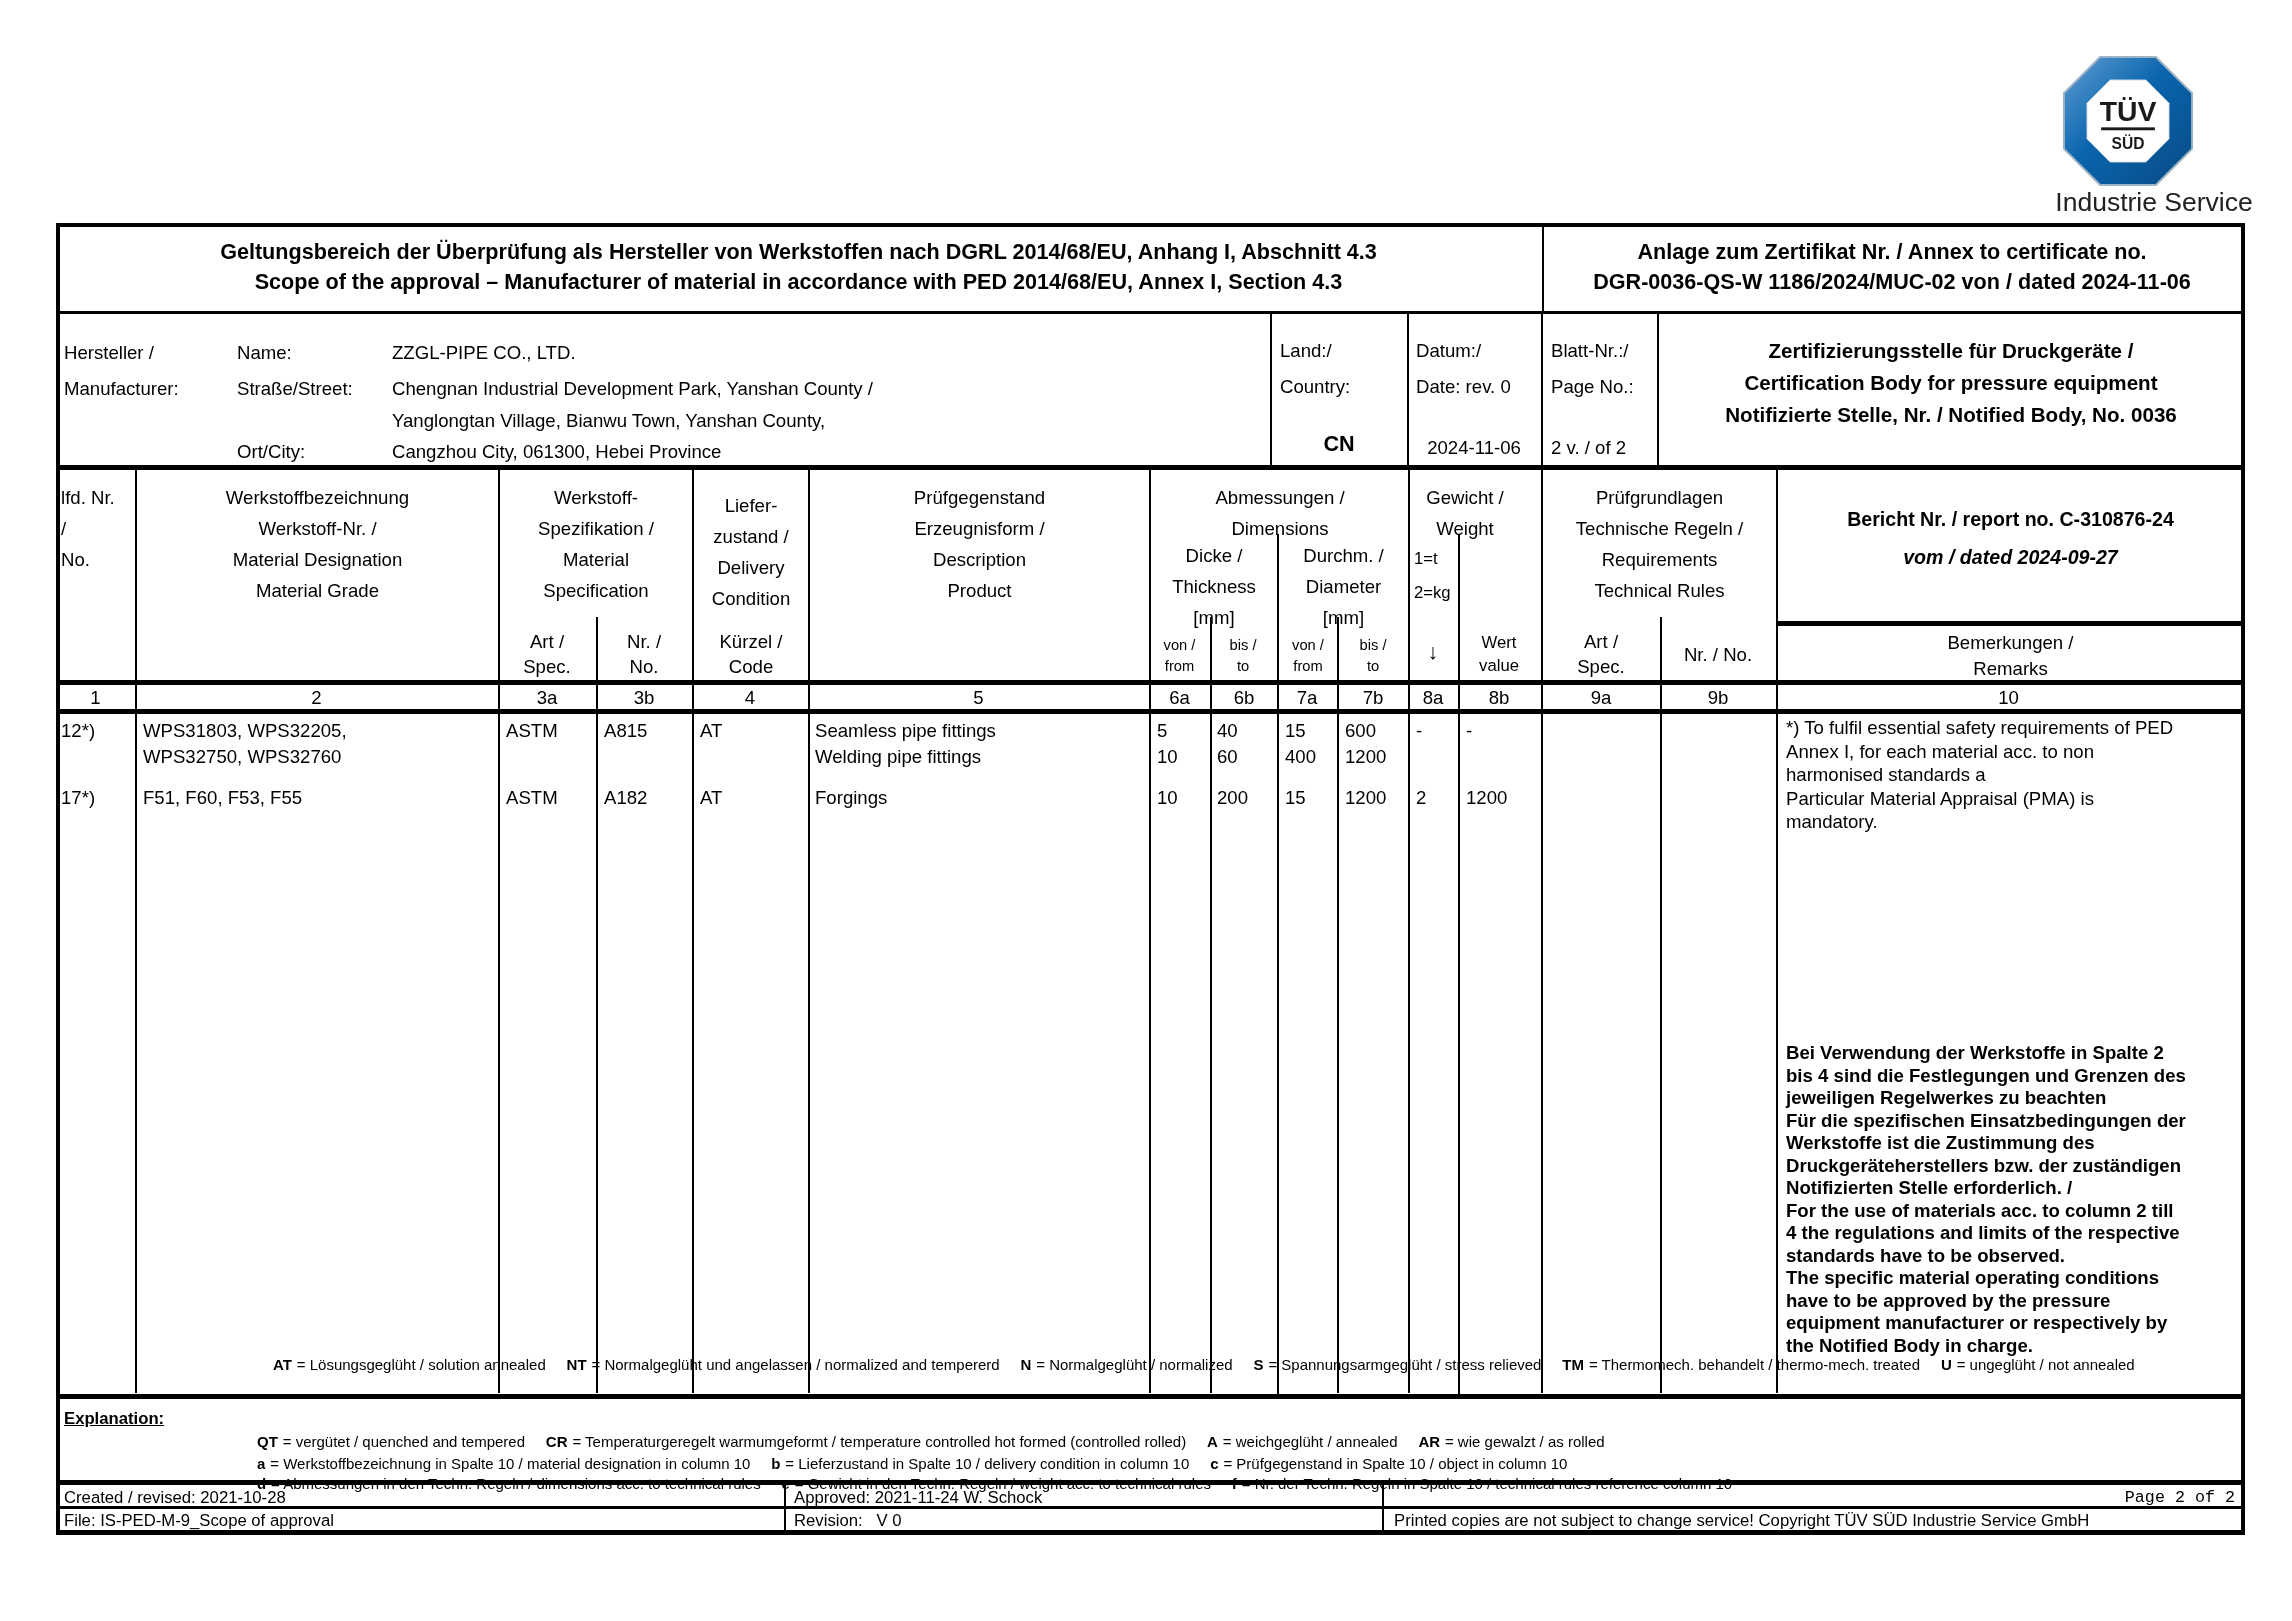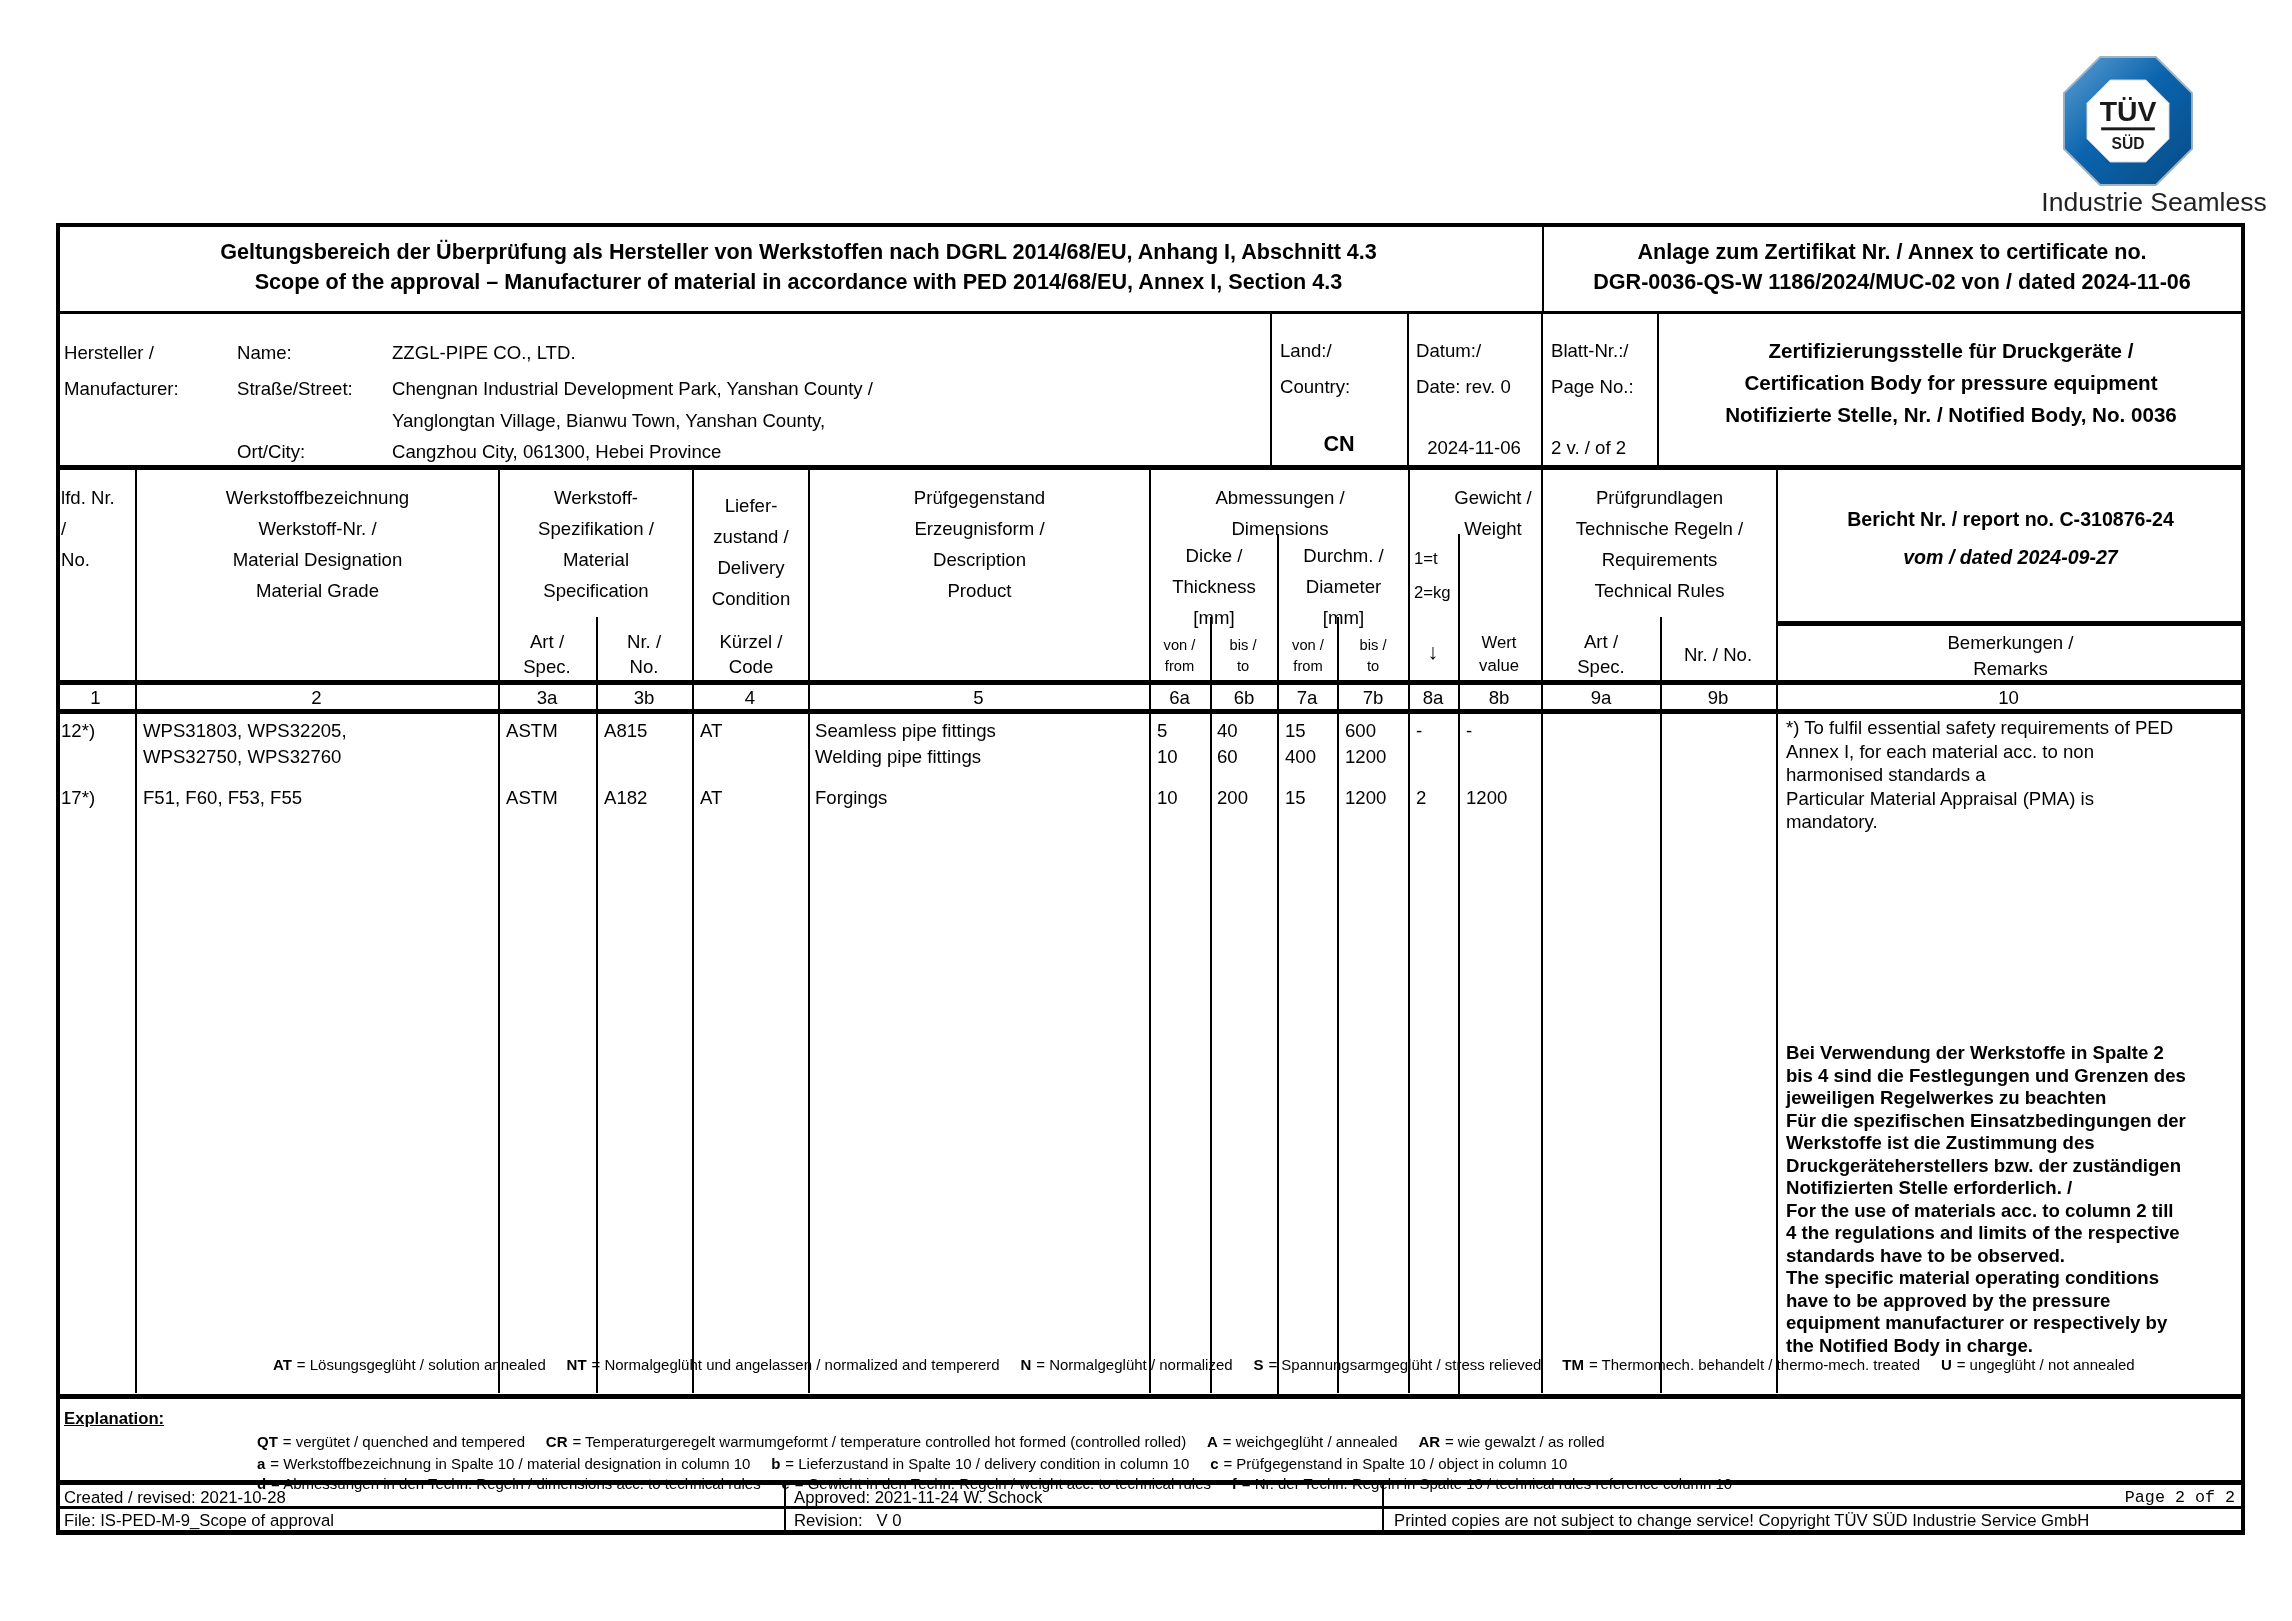--- a/index.html
+++ b/index.html
@@ -34,21 +34,21 @@
         <stop offset="0.45" stop-color="#0a64ad"></stop>
         <stop offset="1" stop-color="#084b85"></stop>
       </linearGradient>
     </defs>
     <polygon points="40,3 97,3 134,40 134,97 97,134 40,134 3,97 3,40" fill="url(#lg)" stroke="#9db4c6" stroke-width="2"></polygon>
     <polygon points="50.3,26.6 86.7,26.6 110.4,50.3 110.4,86.7 86.7,110.4 50.3,110.4 26.6,86.7 26.6,50.3" fill="#fff" stroke="#d8dee4" stroke-width="1"></polygon>
     <text x="68.5" y="69" text-anchor="middle" font-family="Liberation Sans, sans-serif" font-weight="bold" font-size="29" fill="#1a1a1a">TÜV</text>
     <rect x="41" y="75" width="55" height="3" fill="#1a1a1a"></rect>
     <text x="68.5" y="97" text-anchor="middle" font-family="Liberation Sans, sans-serif" font-weight="bold" font-size="16" fill="#1a1a1a">SÜD</text>
   </svg>
-  <div class="t c logo-sub" style="left:2034px;top:190px;width:240px;">Industrie Seamless</div>
+  <div class="t c logo-sub" style="left:2034px;top:190px;width:240px;">Industrie Service</div>
 
   <div class="hl" style="left:56px;top:223px;width:2189px;height:3.9px;"></div>
   <div class="hl" style="left:56px;top:311px;width:2189px;height:2.9px;"></div>
   <div class="hl" style="left:56px;top:465px;width:2189px;height:4.9px;"></div>
   <div class="hl" style="left:1776px;top:621px;width:469px;height:4.9px;"></div>
   <div class="hl" style="left:56px;top:680px;width:2189px;height:4.9px;"></div>
   <div class="hl" style="left:56px;top:709px;width:2189px;height:4.9px;"></div>
   <div class="hl" style="left:56px;top:1394px;width:2189px;height:4.9px;"></div>
   <div class="hl" style="left:56px;top:1480px;width:2189px;height:4.9px;"></div>
   <div class="hl" style="left:56px;top:1506px;width:2189px;height:2.9px;"></div>
@@ -133,21 +133,21 @@
 Description
 Product</div>
   <div class="t c hdr" style="left:1151px;top:482px;width:258px;">Abmessungen /
 Dimensions</div>
   <div class="t c hdr" style="left:1151px;top:540px;width:126px;">Dicke /
 Thickness
 [mm]</div>
   <div class="t c hdr" style="left:1279px;top:540px;width:129px;">Durchm. /
 Diameter
 [mm]</div>
-  <div class="t c hdr" style="left:1410px;top:482px;width:110px;padding-left:28px;">Gewicht /
+  <div class="t c hdr" style="left:1410px;top:482px;width:110px;">Gewicht /
 Weight</div>
   <div class="t" style="left:1414px;top:542px;font-size:16.7px;line-height:34px;">1=t
 2=kg</div>
   <div class="t c hdr" style="left:1543px;top:482px;width:233px;">Prüfgrundlagen
 Technische Regeln /
 Requirements
 Technical Rules</div>
   <div class="t c b" style="left:1784px;top:507px;width:453px;font-size:19.6px;">Bericht Nr. / report no. C-310876-24</div>
   <div class="t c b i" style="left:1784px;top:545px;width:453px;font-size:19.6px;">vom / dated 2024-09-27</div>
   <div class="t c" style="left:1784px;top:630px;width:453px;line-height:25.5px;">Bemerkungen /

